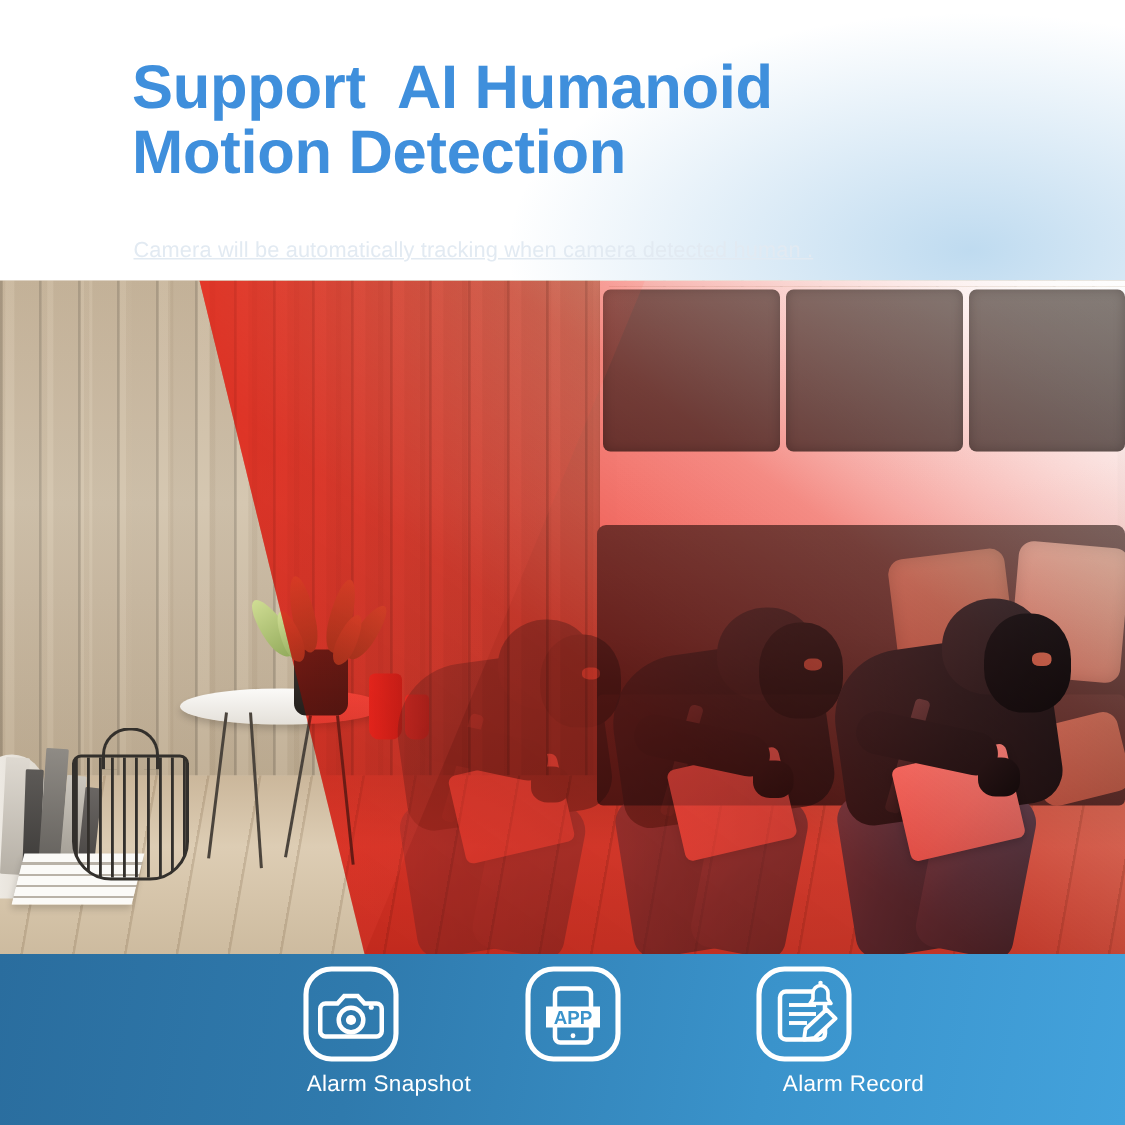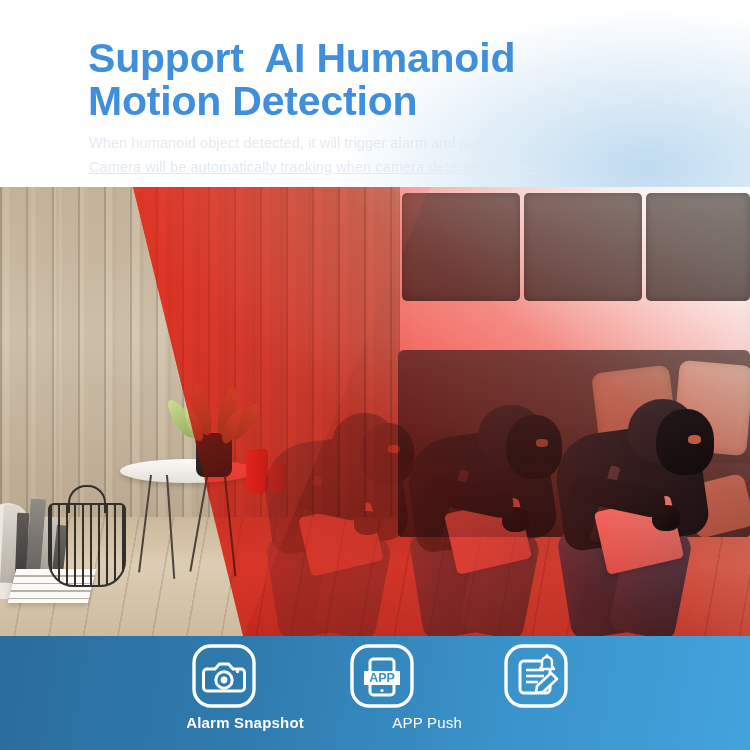--- a/index.html
+++ b/index.html
@@ -318,21 +318,21 @@
     position: absolute;
     left: 0; top: 0;
     width: 750px; height: 114px;
   }
   .feature {
     position: absolute;
     top: 6px;
     width: 160px;
     text-align: right;
   }
-  .feature.f1 { left: 144px; font-weight: bold; }
+  .feature.f1 { left: 154px; }
   .feature.f2 { left: 302px; }
   .feature.f3 { left: 456px; }
   .feat-icon {
     width: 68px;
     height: 68px;
     margin: 0 auto;
     display: block;
   }
   .feat-label {
     display: block;
@@ -345,21 +345,20 @@
 </style>
 </head>
 <body>
 
 <div id="poster">
 
   <div class="header">
     <div class="header-glow"></div>
     <h1 class="headline"><span>Support  AI Humanoid</span>
 <span>Motion Detection</span></h1>
-    <p class="subline subline-1">When humanoid object detected, it will trigger alarm and push.</p>
     <p class="subline subline-2">Camera will be automatically tracking when camera detected human .</p>
   </div>
 
   <div class="scene">
 
     <div class="wall">
       <div class="wall-grain"></div>
     </div>
 
     <div class="panel">
@@ -487,32 +486,32 @@
       </div>
 
       <div class="feature f2">
         <svg class="feat-icon" viewBox="0 0 68 68">
           <rect x="4" y="4" width="60" height="60" rx="17" ry="17" fill="none" stroke="#ffffff" stroke-width="3.4"></rect>
           <rect x="22" y="17" width="24" height="36" rx="3.5" ry="3.5" fill="none" stroke="#ffffff" stroke-width="3"></rect>
           <circle cx="34" cy="48.5" r="1.6" fill="#ffffff"></circle>
           <rect x="16" y="29" width="36" height="14" fill="#ffffff"></rect>
           <text x="34" y="40.4" text-anchor="middle" font-family="Liberation Sans, sans-serif" font-size="12.5" font-weight="bold" fill="#3a93cb">APP</text>
         </svg>
-        <span class="feat-label">APP Push</span>
       </div>
 
       <div class="feature f3">
         <svg class="feat-icon" viewBox="0 0 68 68">
           <rect x="4" y="4" width="60" height="60" rx="17" ry="17" fill="none" stroke="#ffffff" stroke-width="3.4"></rect>
           <rect x="18" y="19" width="30" height="32" rx="4" ry="4" fill="none" stroke="#ffffff" stroke-width="3"></rect>
           <line x1="24" y1="28" x2="42" y2="28" stroke="#ffffff" stroke-width="2.6"></line>
           <line x1="24" y1="34" x2="42" y2="34" stroke="#ffffff" stroke-width="2.6"></line>
           <line x1="24" y1="40" x2="36" y2="40" stroke="#ffffff" stroke-width="2.6"></line>
           <path d="M49 31 l6 6 l-14 13 l-7 1 l1 -7 z" fill="#3a93cb" stroke="#ffffff" stroke-width="2.6" stroke-linejoin="round"></path>
           <path d="M45 15 a5 5 0 0 1 5 5 v4 l2 3 h-14 l2 -3 v-4 a5 5 0 0 1 5 -5 z" fill="#3a93cb" stroke="#ffffff" stroke-width="2.4" stroke-linejoin="round"></path>
           <circle cx="45" cy="13.4" r="1.5" fill="#ffffff"></circle>
         </svg>
+        <span class="feat-label">Alarm Record</span>
       </div>
 
     </div>
   </div>
 
 </div>
 
 </body></html>

